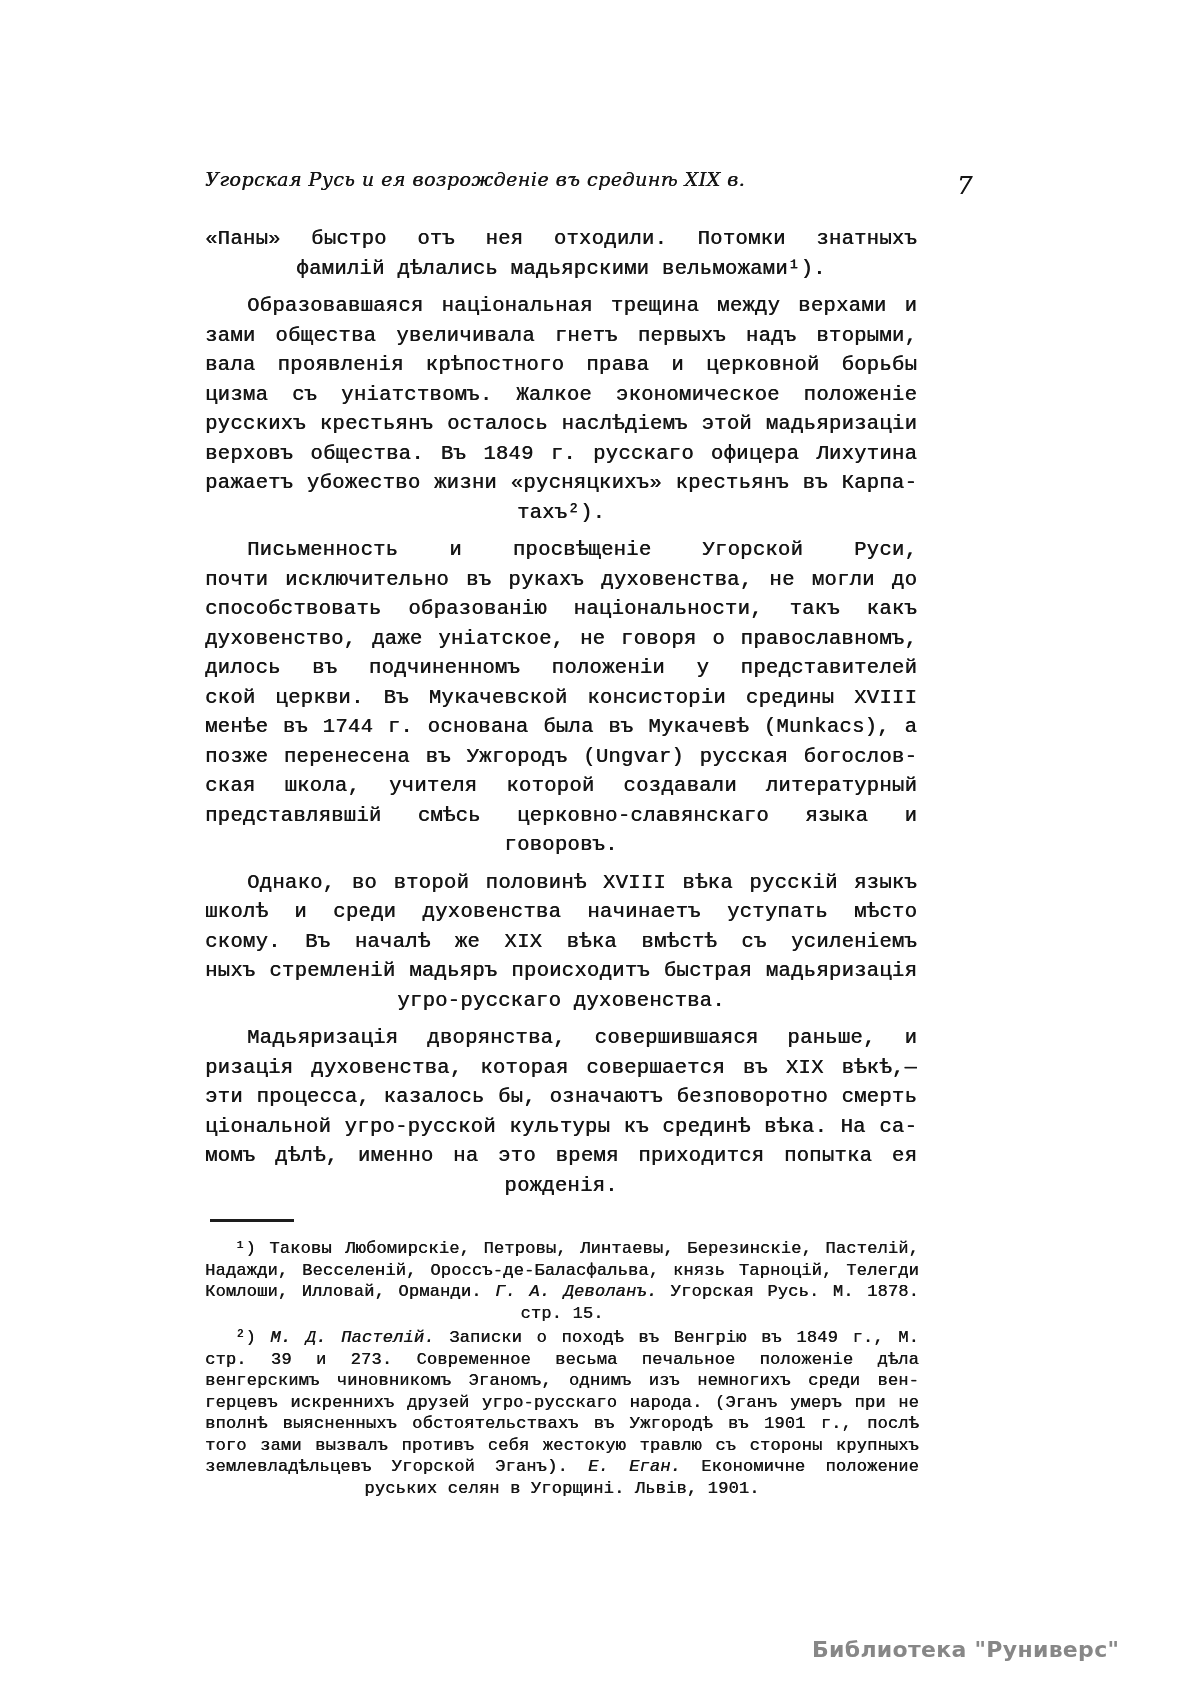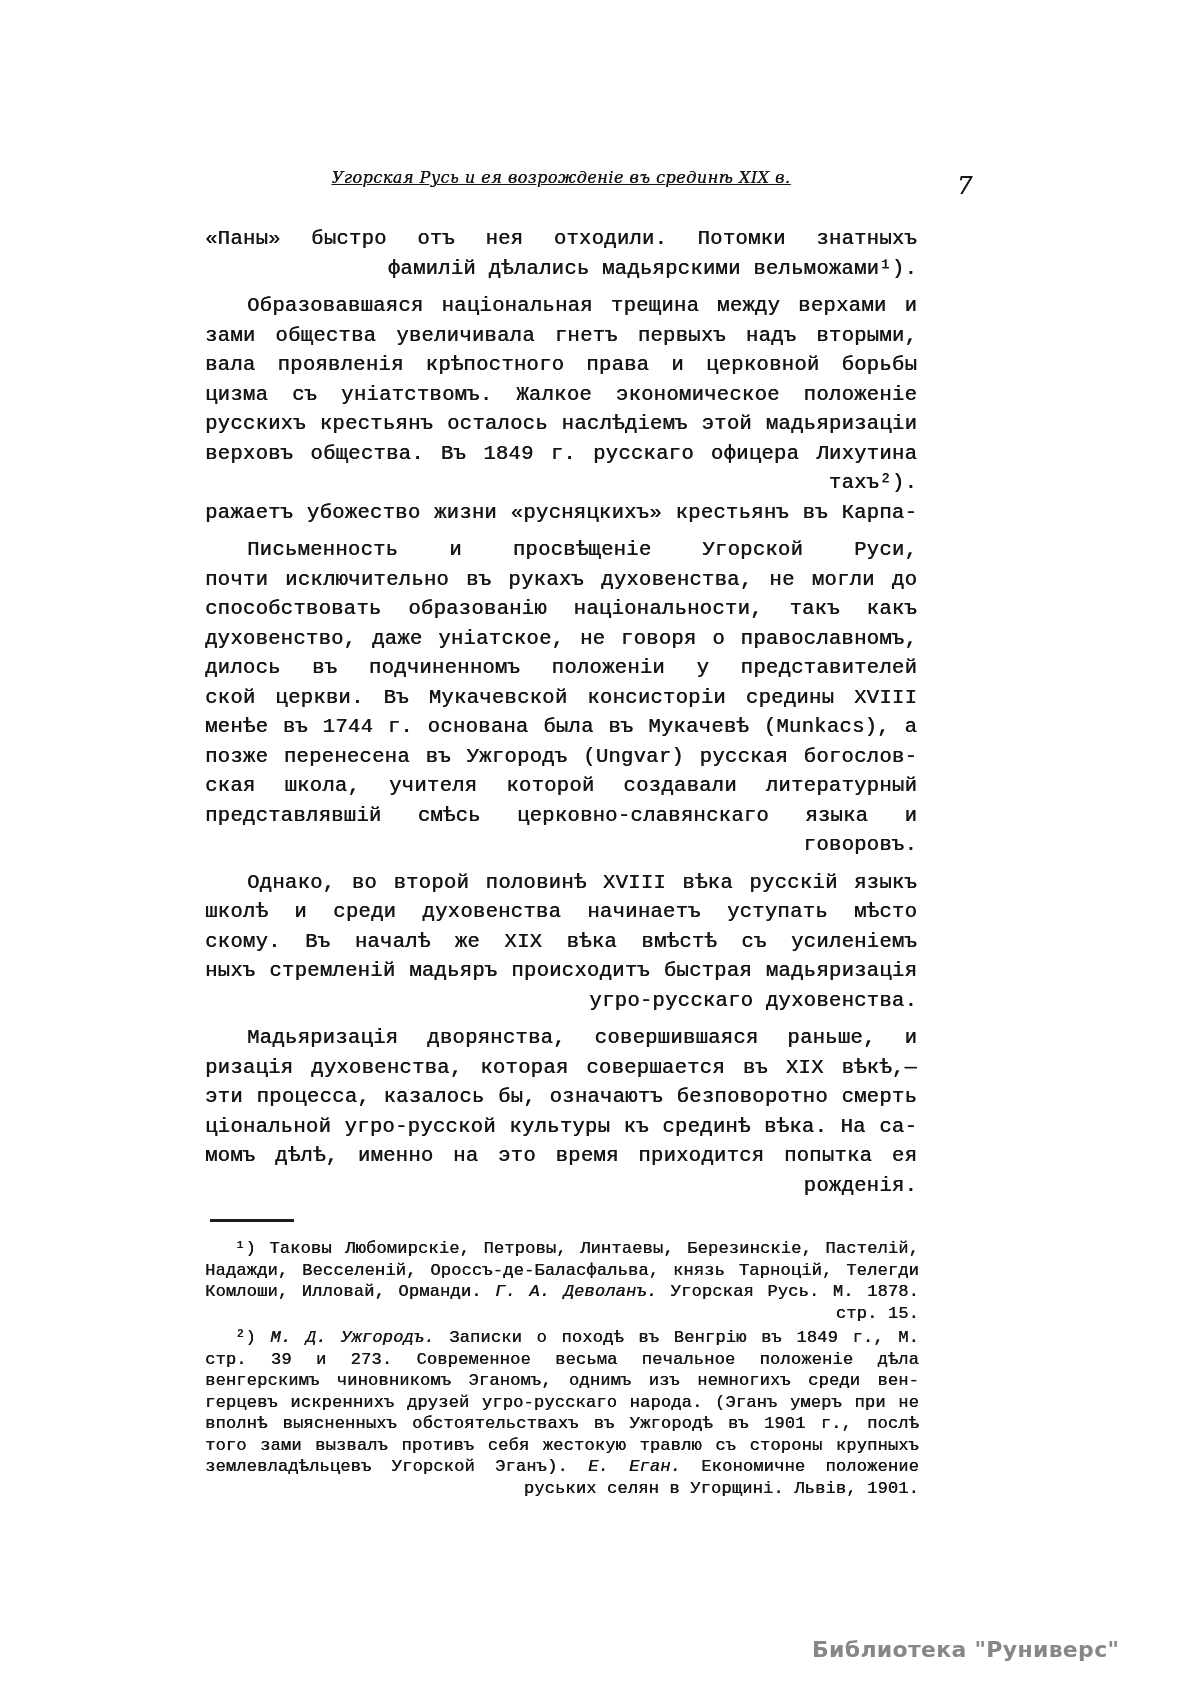--- a/index.html
+++ b/index.html
@@ -11,26 +11,24 @@
     font-family: "DejaVu Serif", serif;
     color: #161616;
     overflow: hidden;
   }
   
   .running-head {
     position: absolute;
     top: 168px;
     left: 205px;
     width: 712px;
-    text-align: center;
     font-style: italic;
-    font-size: 16px;
+    font-size: 19px;
     letter-spacing: 0.5px;
     text-shadow: 0.4px 0 0 currentColor;
-    text-decoration: underline;
   }
   .page-number {
     position: absolute;
     top: 172px;
     left: 957px;
     font-size: 24px;
     font-style: italic;
     text-shadow: 0.4px 0 0 currentColor;
   }
   
@@ -45,21 +43,21 @@
     height: 29.5px;
     line-height: 29.5px;
     font-size: 20.5px;
     text-align: justify;
     overflow: hidden;
     text-shadow: 0.5px 0 0 currentColor;
     letter-spacing: 0.3px;
     font-family: Liberation Mono, monospace;
   }
   .line::after { content: ""; display: inline-block; width: 100%; height: 0; }
-  .line.lastline { text-align: right; }
+  .line.lastline { text-align: center; }
   .line.lastline::after { content: none; }
   .para.indented .line.first { text-indent: 42px; }
   
   .fn-separator {
     position: absolute;
     top: 1219px;
     left: 210px;
     width: 84px;
     height: 3px;
     background: #1d1d1d;
@@ -107,22 +105,22 @@
         <div class="line first"><span>«Паны» быстро отъ нея отходили. Потомки знатныхъ русскихъ</span></div>
         <div class="line lastline"><span>фамилій дѣлались мадьярскими вельможами¹).</span></div>
       </div>
       <div class="para indented">
         <div class="line first"><span>Образовавшаяся національная трещина между верхами и ни-</span></div>
         <div class="line"><span>зами общества увеличивала гнетъ первыхъ надъ вторыми, усили-</span></div>
         <div class="line"><span>вала проявленія крѣпостного права и церковной борьбы католи-</span></div>
         <div class="line"><span>цизма съ уніатствомъ. Жалкое экономическое положеніе угро-</span></div>
         <div class="line"><span>русскихъ крестьянъ осталось наслѣдіемъ этой мадьяризаціи</span></div>
         <div class="line"><span>верховъ общества. Въ 1849 г. русскаго офицера Лихутина по-</span></div>
+        <div class="line"><span>ражаетъ убожество жизни «русняцкихъ» крестьянъ въ Карпа-</span></div>
         <div class="line lastline"><span>тахъ²).</span></div>
-        <div class="line"><span>ражаетъ убожество жизни «русняцкихъ» крестьянъ въ Карпа-</span></div>
       </div>
       <div class="para indented">
         <div class="line first"><span>Письменность и просвѣщеніе Угорской Руси, находившіяся</span></div>
         <div class="line"><span>почти исключительно въ рукахъ духовенства, не могли до XIX в.</span></div>
         <div class="line"><span>способствовать образованію національности, такъ какъ само</span></div>
         <div class="line"><span>духовенство, даже уніатское, не говоря о православномъ, нахо-</span></div>
         <div class="line"><span>дилось въ подчиненномъ положеніи у представителей католиче-</span></div>
         <div class="line"><span>ской церкви. Въ Мукачевской консисторіи средины XVIII вѣ-</span></div>
         <div class="line"><span>менѣе въ 1744 г. основана была въ Мукачевѣ (Munkacs), а</span></div>
         <div class="line"><span>позже перенесена въ Ужгородъ (Ungvar) русская богослов-</span></div>
@@ -150,21 +148,21 @@
   <div class="fn-separator"></div>
 
   <div class="fn-block" id="fn-block">
       <div class="para indented">
         <div class="line first"><span>¹) Таковы Любомирскіе, Петровы, Линтаевы, Березинскіе, Пастелій,</span></div>
         <div class="line"><span>Надажди, Весселеній, Ороссъ-де-Баласфальва, князь Тарноцій, Телегди</span></div>
         <div class="line"><span>Комлоши, Илловай, Орманди. </span><span class="it">Г. А. Деволанъ.</span><span> Угорская Русь. М. 1878.</span></div>
         <div class="line lastline"><span>стр. 15.</span></div>
       </div>
       <div class="para indented">
-        <div class="line first"><span>²) </span><span class="it">М. Д. Ужгородъ.</span><span> Записки о походѣ въ Венгрію въ 1849 г., М. 1875,</span></div>
+        <div class="line first"><span>²) </span><span class="it">М. Д. Пастелій.</span><span> Записки о походѣ въ Венгрію въ 1849 г., М. 1875,</span></div>
         <div class="line"><span>стр. 39 и 273. Современное весьма печальное положеніе дѣла обрисовано</span></div>
         <div class="line"><span>венгерскимъ чиновникомъ Эганомъ, однимъ изъ немногихъ среди вен-</span></div>
         <div class="line"><span>герцевъ искреннихъ друзей угро-русскаго народа. (Эганъ умеръ при не</span></div>
         <div class="line"><span>вполнѣ выясненныхъ обстоятельствахъ въ Ужгородѣ въ 1901 г., послѣ</span></div>
         <div class="line"><span>того зами вызвалъ противъ себя жестокую травлю съ стороны крупныхъ</span></div>
         <div class="line"><span>землевладѣльцевъ Угорской Эганъ). </span><span class="it">Е. Еган.</span><span> Економичне положение</span></div>
         <div class="line lastline"><span>руських селян в Угорщині. Львів, 1901.</span></div>
       </div>
     </div>
 

